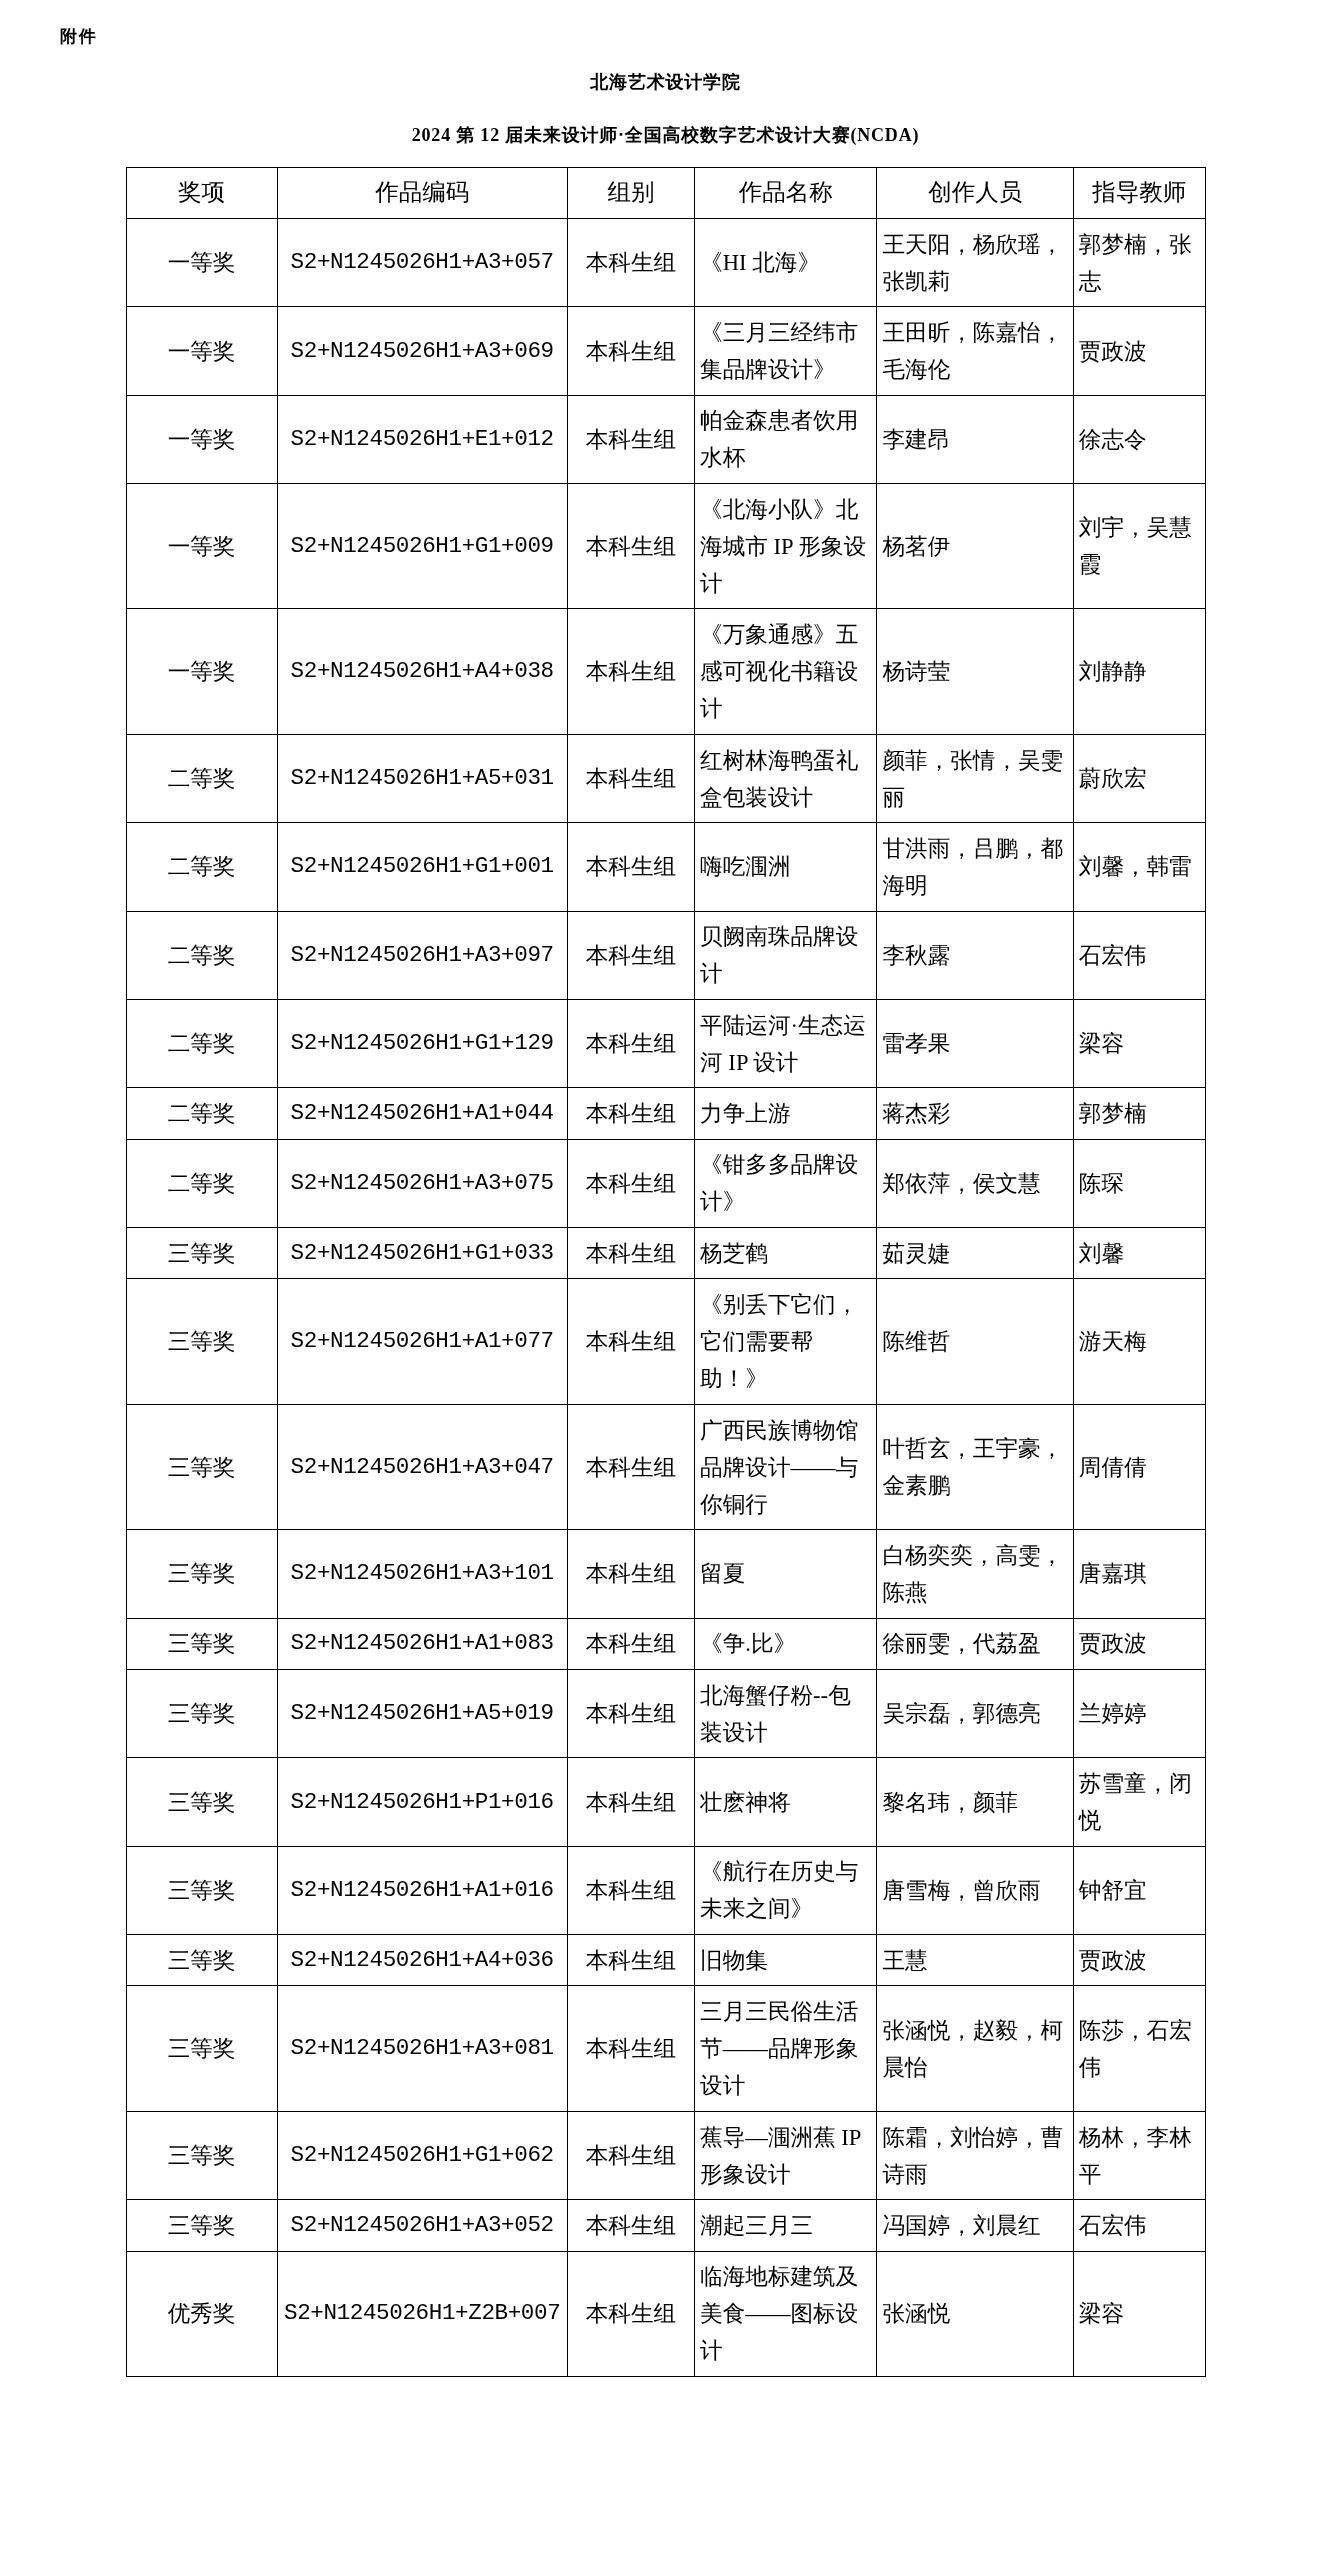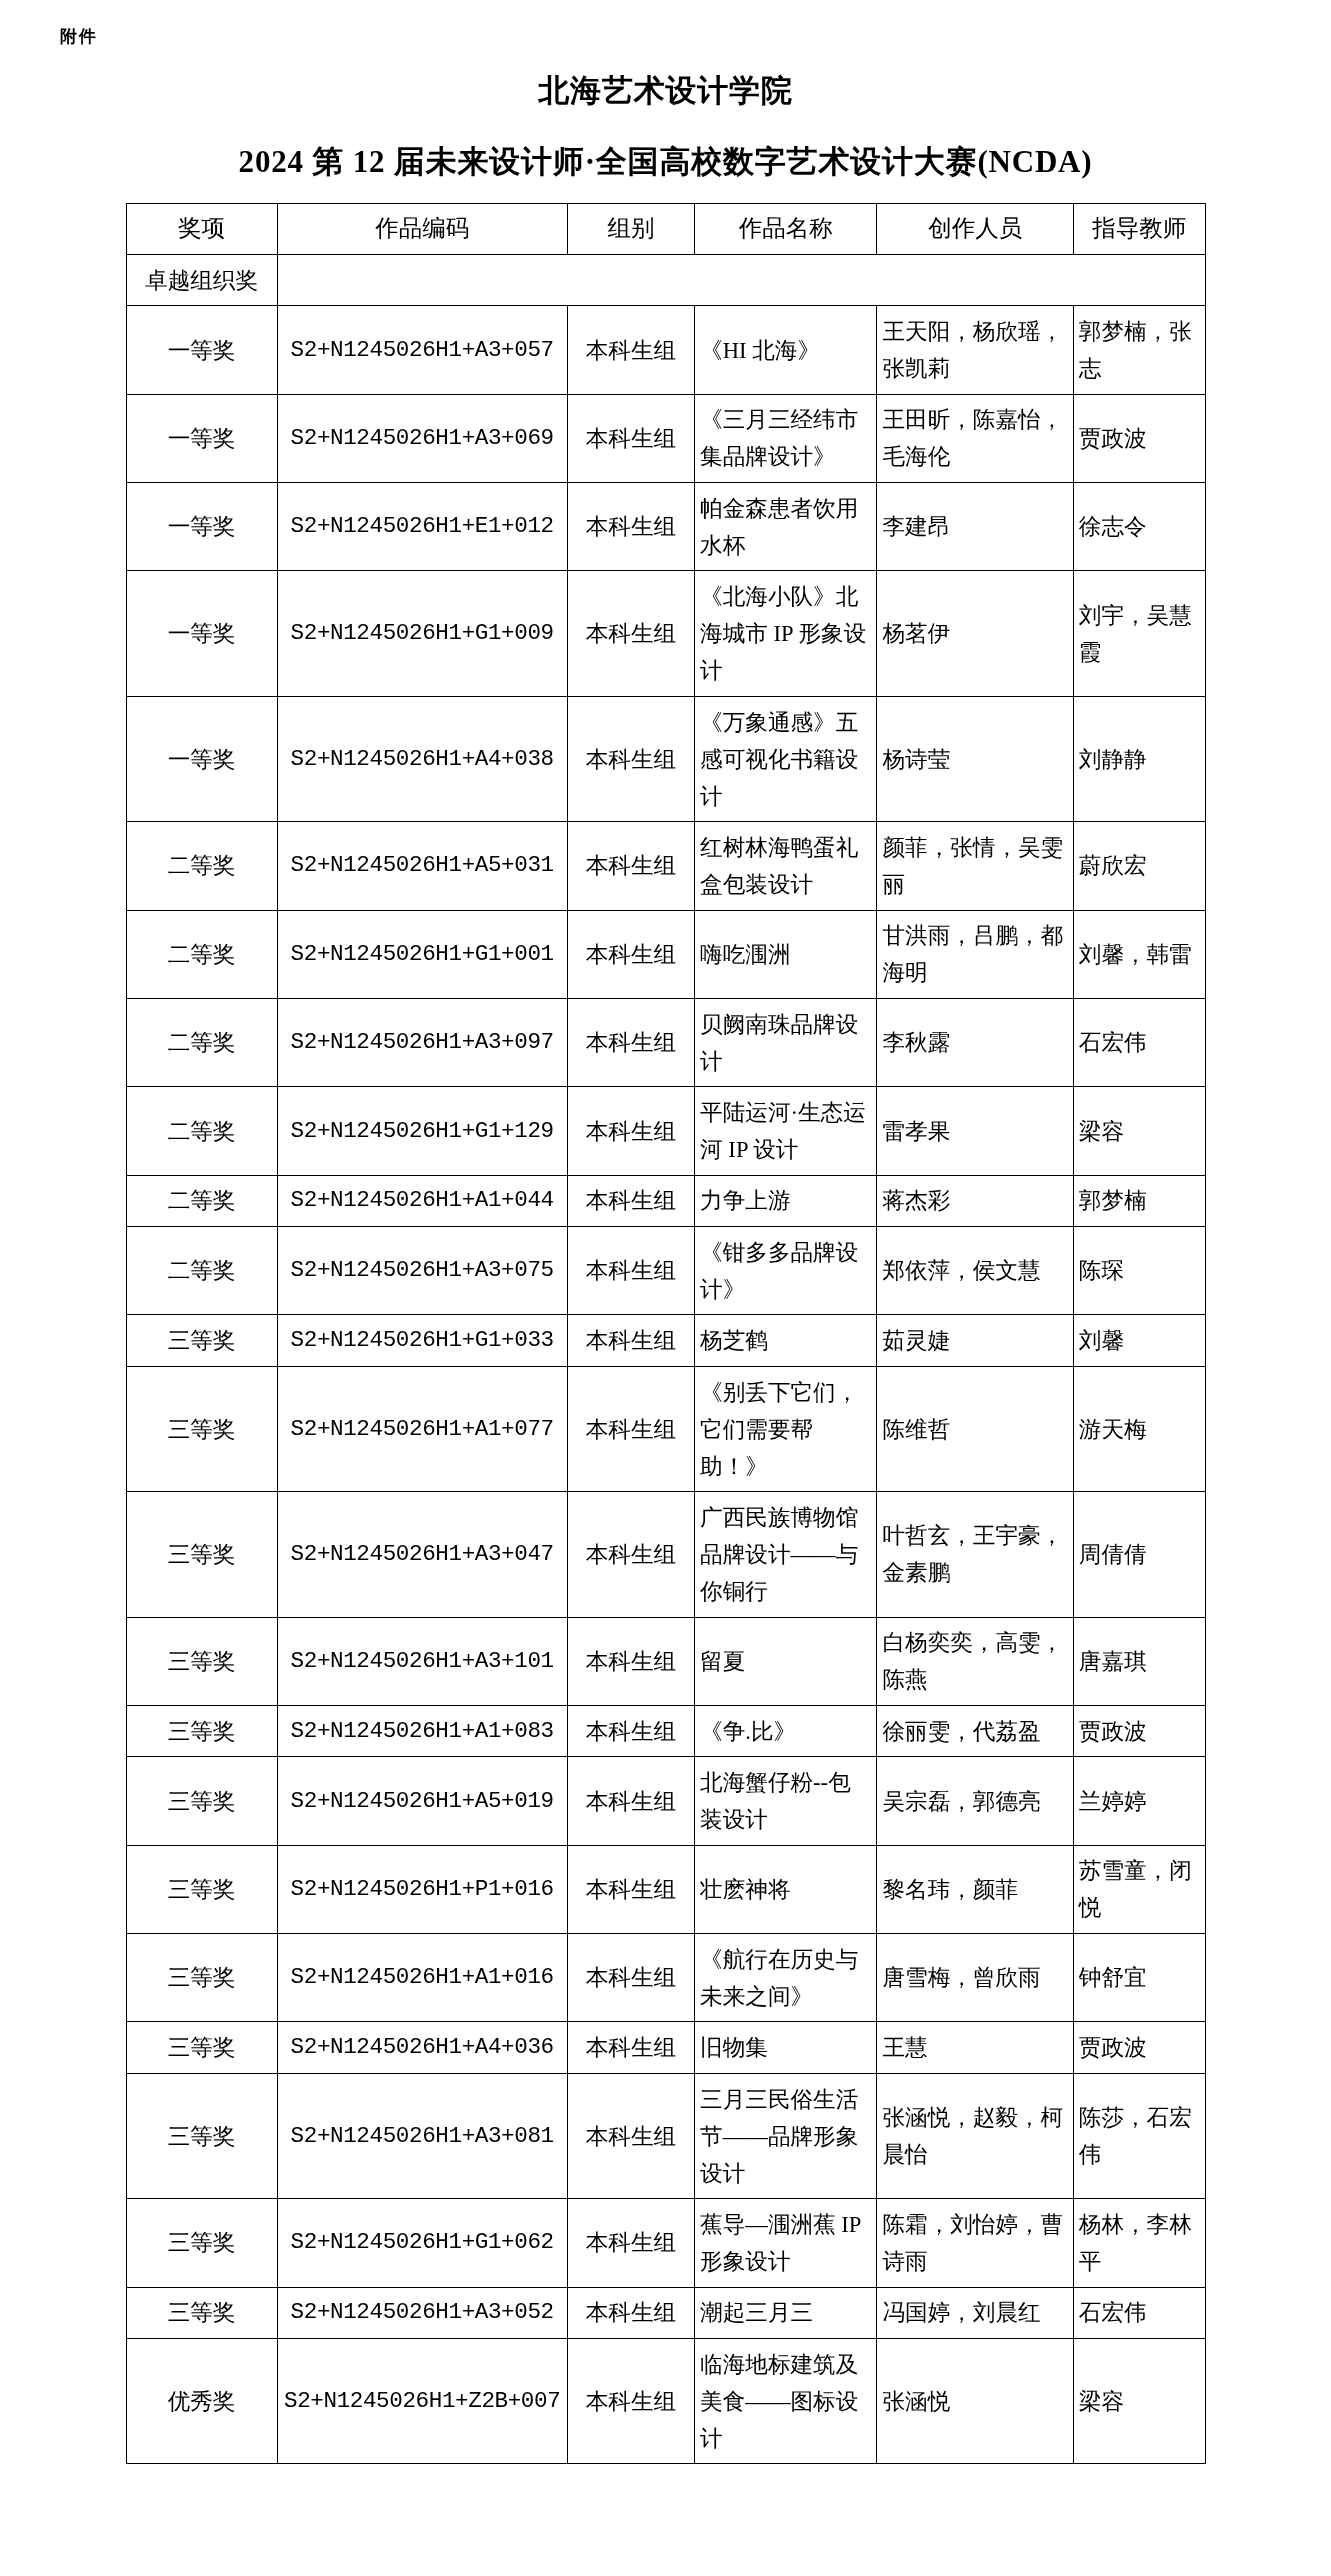--- a/index.html
+++ b/index.html
@@ -19,21 +19,21 @@
   }
   .attachment {
     margin: 6.7px 0 22px 60px;
     font-size: 17px;
     font-weight: bold;
     letter-spacing: 1.7px;
   }
   .title {
     text-align: center;
     font-weight: bold;
-    font-size: 31px;
+    font-size: 18px;
     margin: 0 0 28.5px 0;
     letter-spacing: 0.8px;
   }
   .title.sub { margin-bottom: 20px; }
   table.awards {
     width: 1080px;
     margin: 11px auto 0 auto;
     border-collapse: collapse;
     table-layout: fixed;
   }
@@ -89,24 +89,20 @@
       <tr>
         <th>奖项</th>
         <th>作品编码</th>
         <th>组别</th>
         <th>作品名称</th>
         <th>创作人员</th>
         <th>指导教师</th>
       </tr>
     </thead>
     <tbody>
-      <tr>
-        <td class="c-award">卓越组织奖</td>
-        <td class="open-cell" colspan="5"></td>
-      </tr>
 
   <tr>
     <td class="c-award">一等奖</td>
     <td class="c-code code">S2+N1245026H1+A3+057</td>
     <td class="c-group">本科生组</td>
     <td class="c-work">《HI 北海》</td>
     <td class="c-creators">王天阳，杨欣瑶，张凯莉</td>
     <td class="c-teachers">郭梦楠，张志</td>
   </tr>
 

